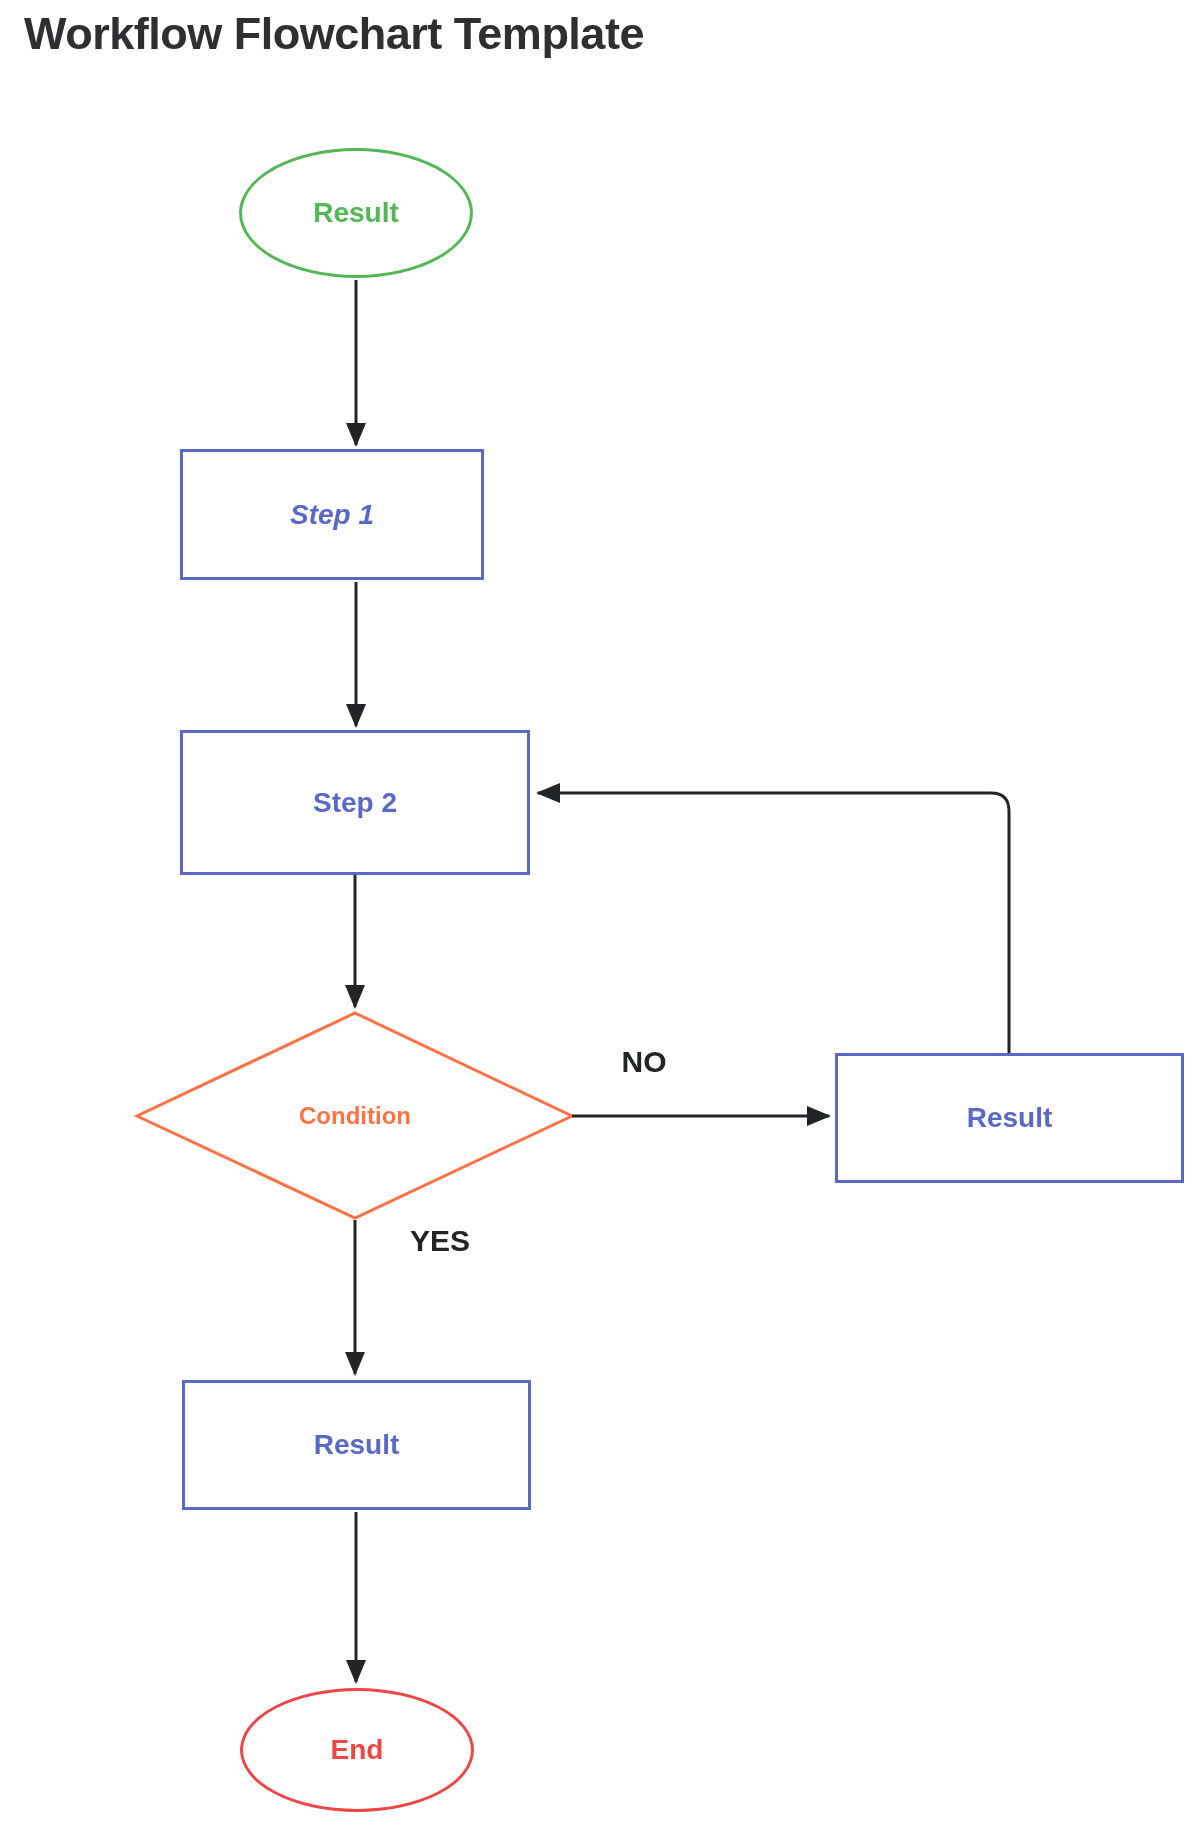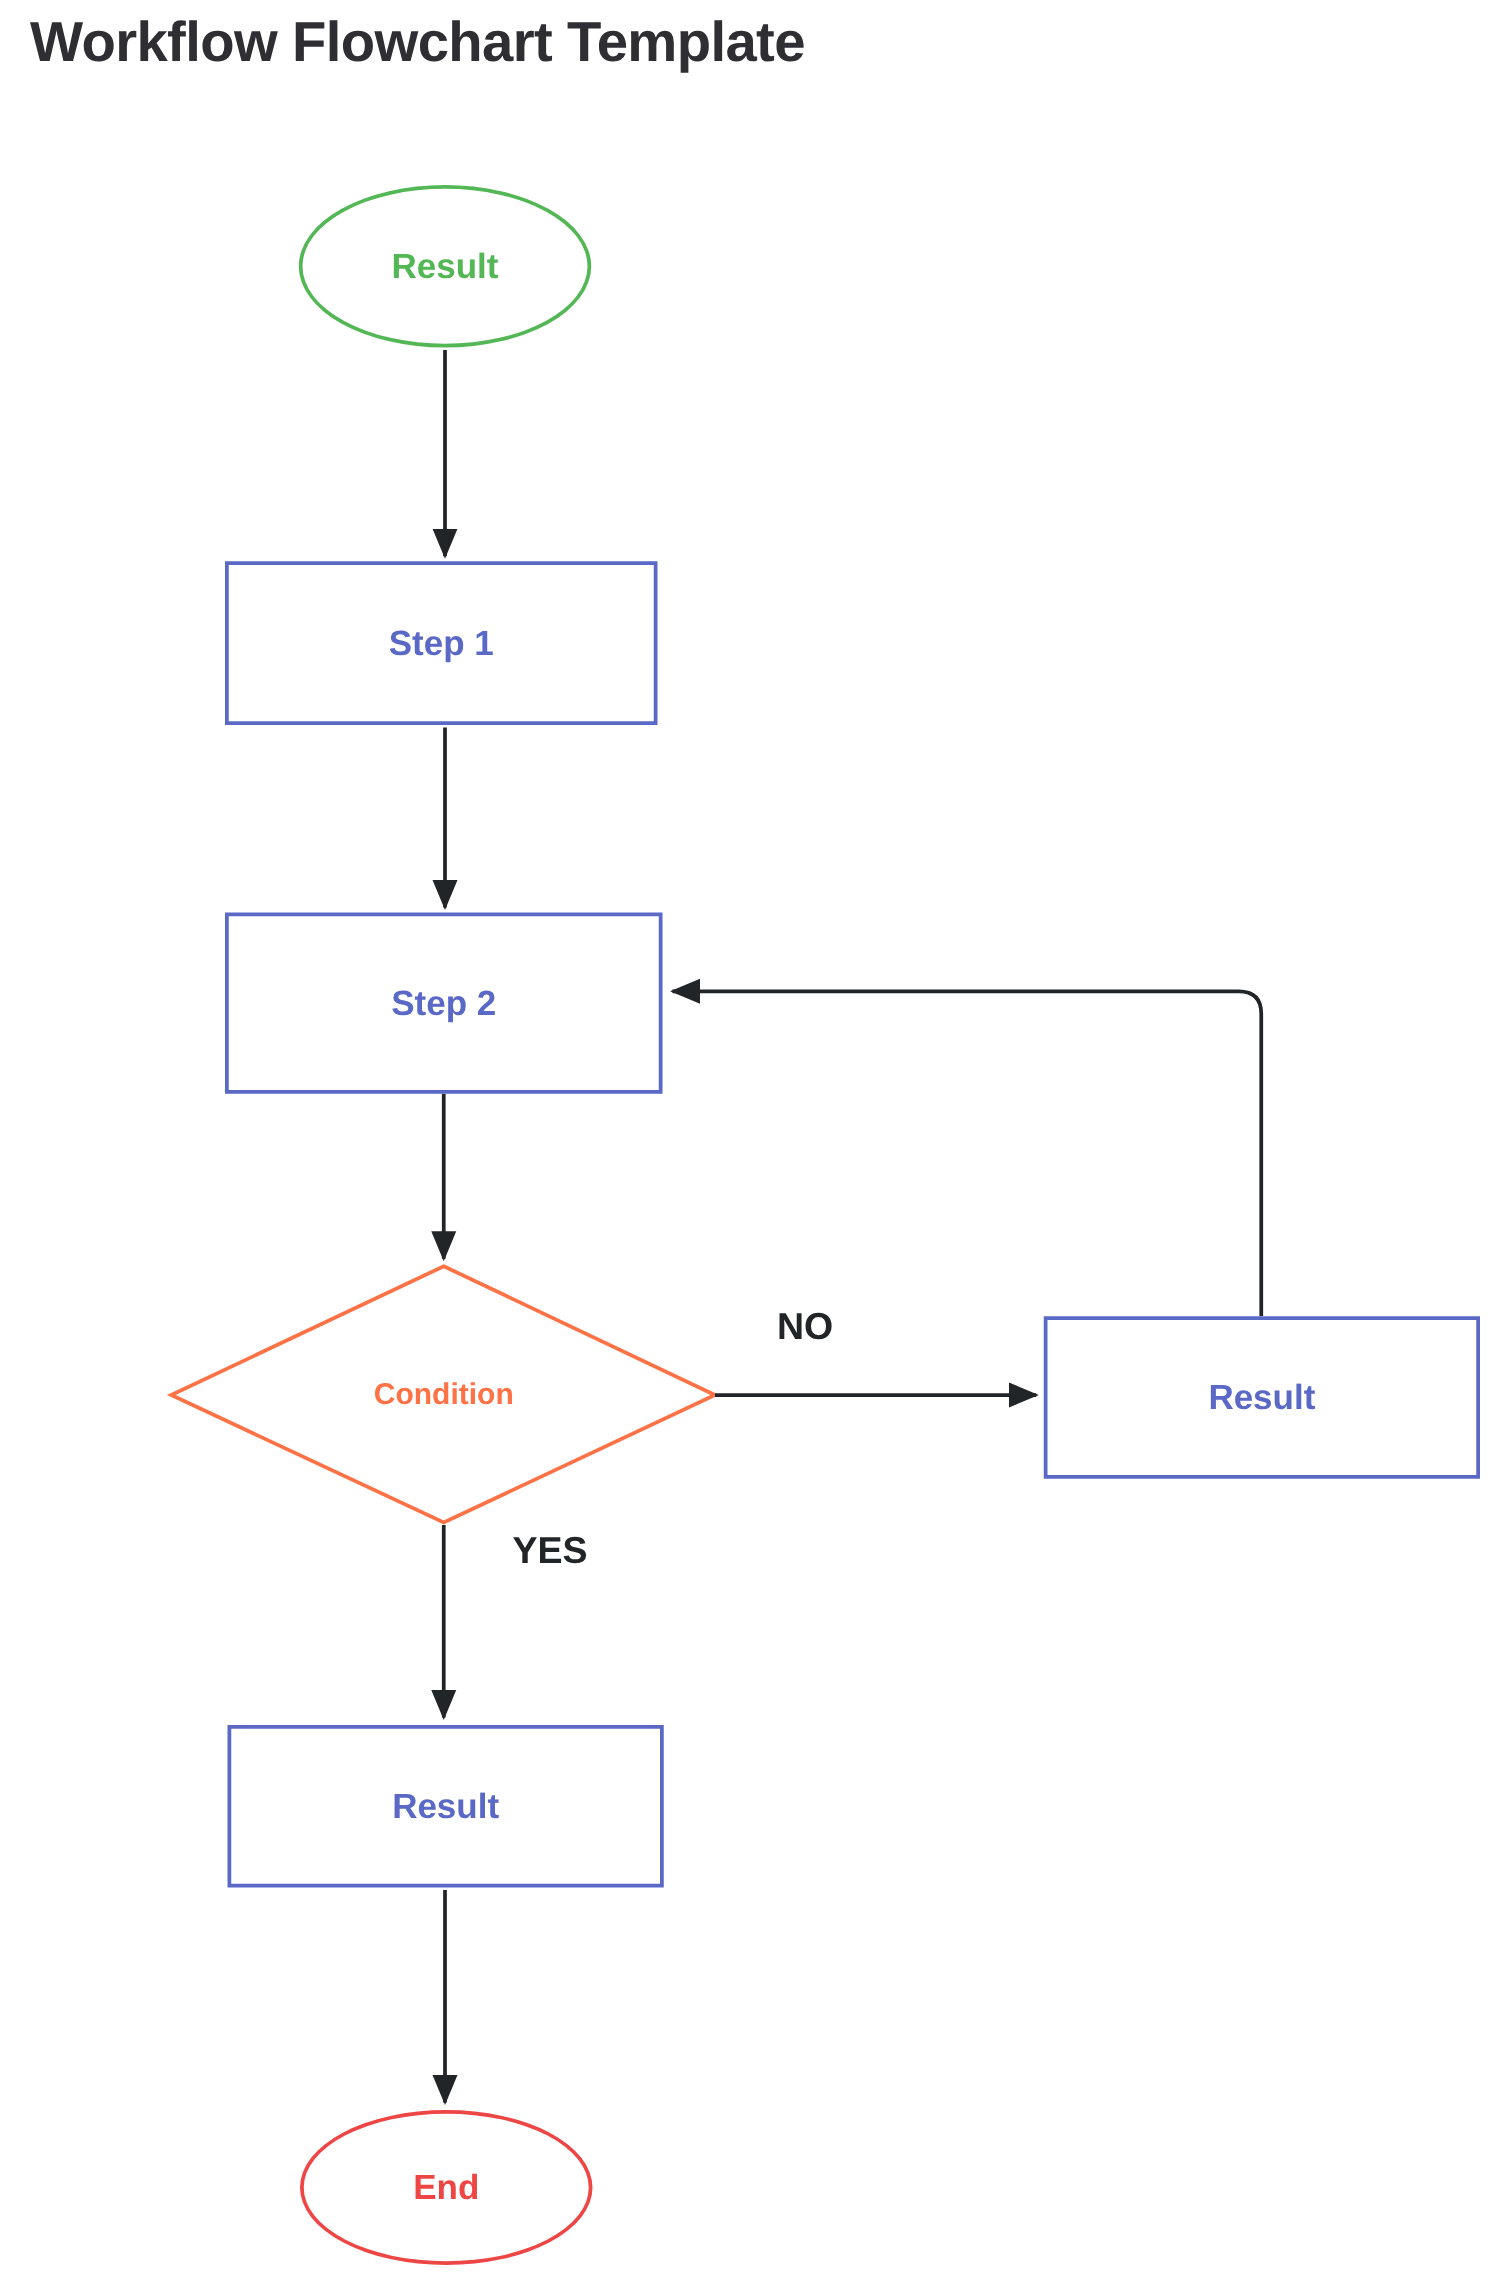--- a/index.html
+++ b/index.html
@@ -36,21 +36,21 @@
     color:var(--orange);font-weight:700;font-size:24px;
   }
   .edge-label{
     position:absolute;width:110px;text-align:center;
     font-weight:700;font-size:30px;color:var(--ink);
   }
   .edge-label.no{left:589px;top:1045px;}
   .edge-label.yes{left:385px;top:1224px;}
   
   .n-start{left:239px;top:148px;width:234px;height:130px;}
-  .n-step1{left:180px;top:449px;width:346px;height:131px;}
+  .n-step1{left:180px;top:449px;width:304px;height:131px;font-style:italic;}
   .n-step2{left:180px;top:730px;width:350px;height:145px;}
   .n-result-no{left:835px;top:1053px;width:349px;height:130px;}
   .n-result-yes{left:182px;top:1380px;width:349px;height:130px;}
   .n-end{left:240px;top:1688px;width:234px;height:124px;}
 </style>
 </head>
 <body>
 
 <div class="stage">
 

